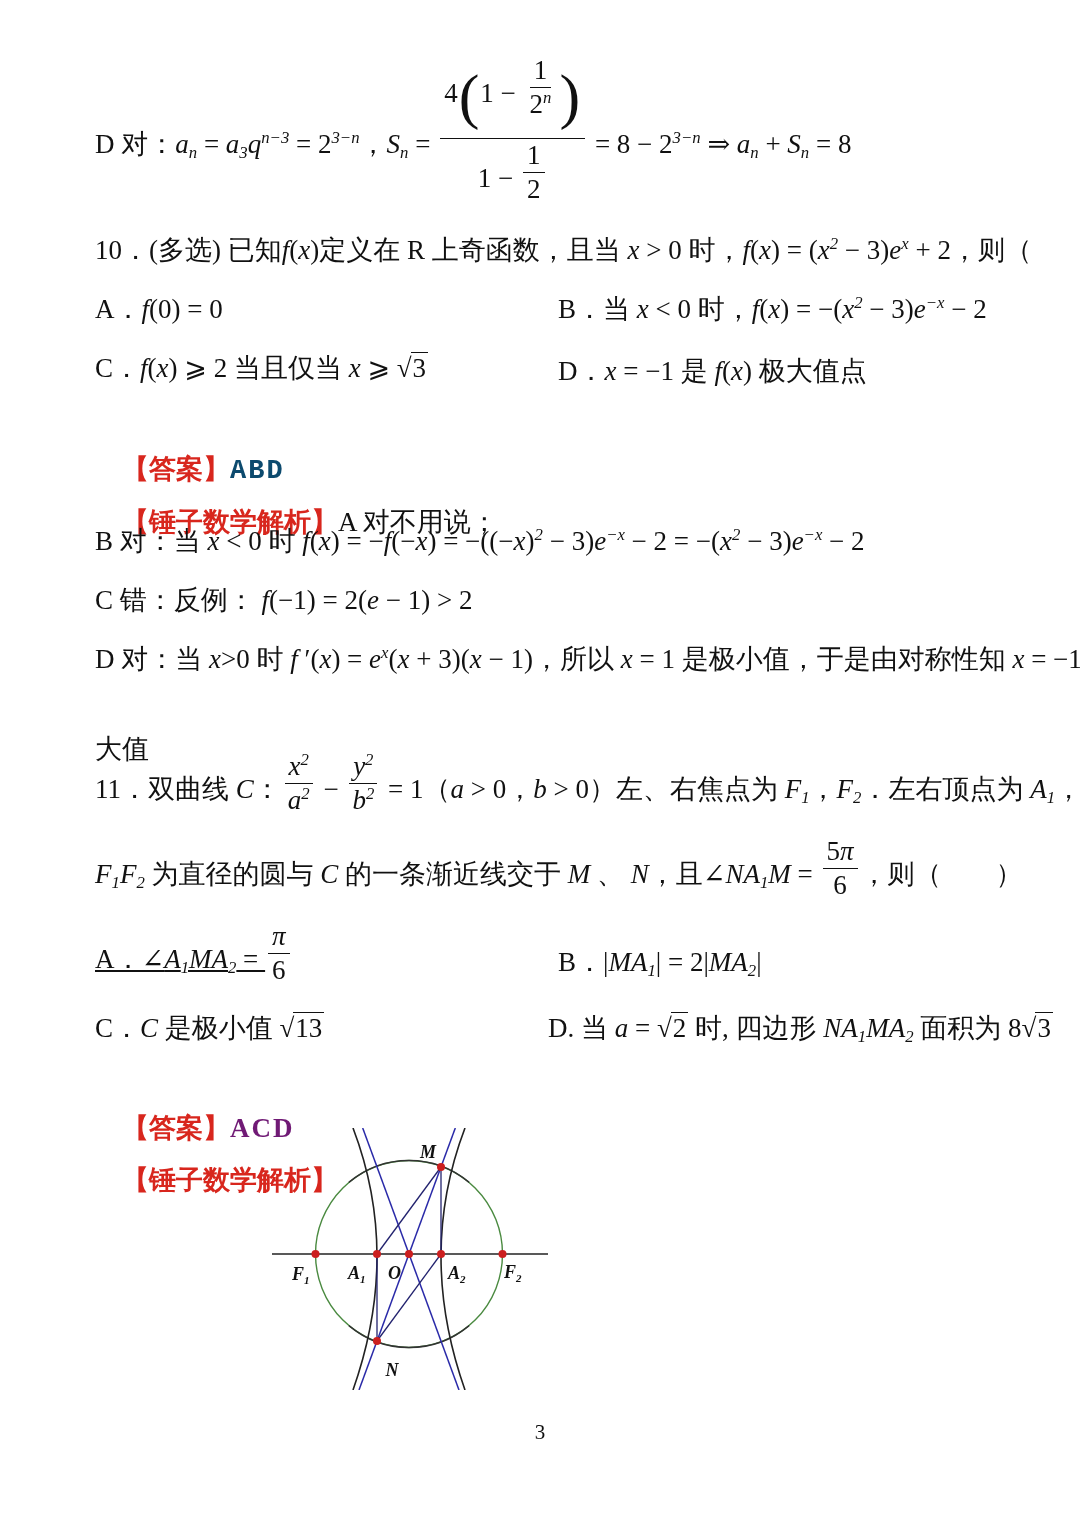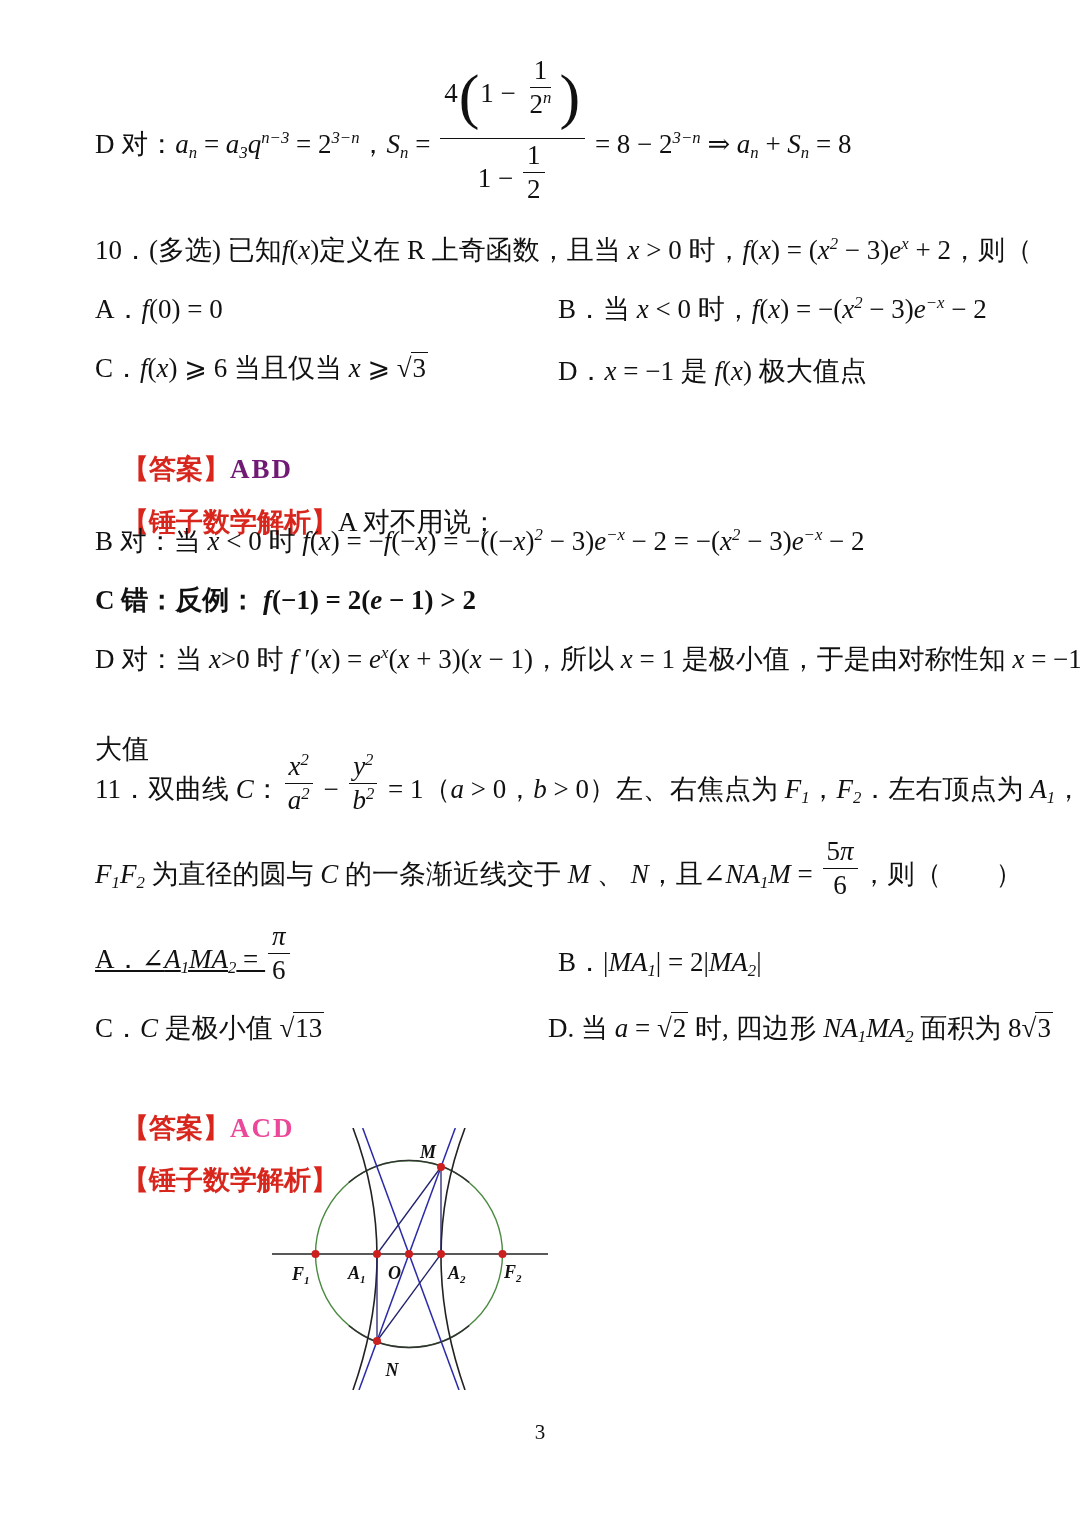--- a/index.html
+++ b/index.html
@@ -32,52 +32,52 @@
 <div id="page">
 
   <div class="mline" style="left:95px;top:72px;height:150px;display:flex;align-items:center;">
     <span><span class="mt">D 对：</span><span class="mi">a</span><sub>n</sub><span class="mt"> = </span><span class="mi">a</span><sub>3</sub><span class="mi">q</span><sup>n−3</sup><span class="mt"> = 2</span><sup>3−n</sup><span class="mt">，</span><span class="mi">S</span><sub>n</sub><span class="mt"> = </span><span class="frac"><span class="num"><span class="mt">4</span><span class="bigp"><span class="paren">(</span><span><span class="mt">1 − </span><span class="frac"><span class="num"><span class="mt">1</span></span><span class="den"><span class="mt">2</span><sup>n</sup></span></span></span><span class="paren">)</span></span></span><span class="den"><span class="mt">1 − </span><span class="frac"><span class="num"><span class="mt">1</span></span><span class="den"><span class="mt">2</span></span></span></span></span><span class="mt"> = 8 − 2</span><sup>3−n</sup><span class="mt"> ⇒ </span><span class="mi">a</span><sub>n</sub><span class="mt"> + </span><span class="mi">S</span><sub>n</sub><span class="mt"> = 8</span></span>
   </div>
 
   <div class="mline" style="left:95px;top:234px;"><span class="mt mb">10．(多选) </span><span class="mt">已知</span><span class="mi">f</span><span class="mt">(</span><span class="mi">x</span><span class="mt">)定义在 R 上奇函数，且当 </span><span class="mi">x</span><span class="mt"> &gt; 0 时，</span><span class="mi">f</span><span class="mt">(</span><span class="mi">x</span><span class="mt">) = (</span><span class="mi">x</span><sup>2</sup><span class="mt"> − 3)</span><span class="mi">e</span><sup>x</sup><span class="mt"> + 2，则（　　）</span></div>
 
   <div class="mline" style="left:95px;top:293px;"><span class="mt">A．</span><span class="mi">f</span><span class="mt">(0) = 0</span></div>
   <div class="mline" style="left:558px;top:293px;"><span class="mt">B．当 </span><span class="mi">x</span><span class="mt"> &lt; 0 时，</span><span class="mi">f</span><span class="mt">(</span><span class="mi">x</span><span class="mt">) = −(</span><span class="mi">x</span><sup>2</sup><span class="mt"> − 3)</span><span class="mi">e</span><sup>−x</sup><span class="mt"> − 2</span></div>
-  <div class="mline" style="left:95px;top:352px;"><span class="mt">C．</span><span class="mi">f</span><span class="mt">(</span><span class="mi">x</span><span class="mt">) ⩾ 6 当且仅当 </span><span class="mi">x</span><span class="mt"> ⩾ </span><span class="sq"><span class="rad">√</span><span class="vin">3</span></span></div>
+  <div class="mline" style="left:95px;top:352px;"><span class="mt">C．</span><span class="mi">f</span><span class="mt">(</span><span class="mi">x</span><span class="mt">) ⩾ 2 当且仅当 </span><span class="mi">x</span><span class="mt"> ⩾ </span><span class="sq"><span class="rad">√</span><span class="vin">3</span></span></div>
   <div class="mline" style="left:558px;top:355px;"><span class="mt">D．</span><span class="mi">x</span><span class="mt"> = −1 是 </span><span class="mi">f</span><span class="mt">(</span><span class="mi">x</span><span class="mt">) 极大值点</span></div>
 
   <div class="mline" style="left:95px;top:419px;">
-    <span class="red-label" style="color:#d8261d;font-size:27px;">【答案】</span><span class="red-answer" style="color:#701a75;font-size:27px;">ABD</span>
+    <span class="red-label" style="color:#d8261d;font-size:27px;">【答案】</span><span class="red-answer" style="color:#0c4a6e;font-size:27px;font-family:Liberation Mono, monospace;">ABD</span>
   </div>
 
   <div class="mline" style="left:95px;top:472px;">
     <span class="red-label" style="color:#d8261d;font-size:27px;">【锤子数学解析】</span><span style="font-size:27px;">A 对不用说；</span>
   </div>
 
   <div class="mline" style="left:95px;top:525px;"><span class="mt">B 对：当 </span><span class="mi">x</span><span class="mt"> &lt; 0 时 </span><span class="mi">f</span><span class="mt">(</span><span class="mi">x</span><span class="mt">) = −</span><span class="mi">f</span><span class="mt">(−</span><span class="mi">x</span><span class="mt">) = −((−</span><span class="mi">x</span><span class="mt">)</span><sup>2</sup><span class="mt"> − 3)</span><span class="mi">e</span><sup>−x</sup><span class="mt"> − 2 = −(</span><span class="mi">x</span><sup>2</sup><span class="mt"> − 3)</span><span class="mi">e</span><sup>−x</sup><span class="mt"> − 2</span></div>
-  <div class="mline" style="left:95px;top:584px;font-weight:bold;"><span class="mt">C 错：反例： </span><span class="mi">f</span><span class="mt">(−1) = 2(</span><span class="mi">e</span><span class="mt"> − 1) &gt; 2</span></div>
+  <div class="mline" style="left:95px;top:584px;"><span class="mt">C 错：反例： </span><span class="mi">f</span><span class="mt">(−1) = 2(</span><span class="mi">e</span><span class="mt"> − 1) &gt; 2</span></div>
   <div class="mline" style="left:95px;top:643px;"><span class="mt">D 对：当 </span><span class="mi">x</span><span class="mt">&gt;0 时 </span><span class="mi">f</span><span class="mt"> ′(</span><span class="mi">x</span><span class="mt">) = </span><span class="mi">e</span><sup>x</sup><span class="mt">(</span><span class="mi">x</span><span class="mt"> + 3)(</span><span class="mi">x</span><span class="mt"> − 1)，所以 </span><span class="mi">x</span><span class="mt"> = 1 是极小值，于是由对称性知 </span><span class="mi">x</span><span class="mt"> = −1 是极</span></div>
   <div class="mline" style="left:95px;top:733px;">大值</div>
 
   <div class="mline" style="left:95px;top:752px;height:80px;display:flex;align-items:center;">
     <span><span class="mt mb">11．</span><span class="mt">双曲线 </span><span class="mi">C</span><span class="mt">：</span><span class="frac"><span class="num"><span class="mi">x</span><sup>2</sup></span><span class="den"><span class="mi">a</span><sup>2</sup></span></span><span class="mt"> − </span><span class="frac"><span class="num"><span class="mi">y</span><sup>2</sup></span><span class="den"><span class="mi">b</span><sup>2</sup></span></span><span class="mt"> = 1（</span><span class="mi">a</span><span class="mt"> &gt; 0，</span><span class="mi">b</span><span class="mt"> &gt; 0）左、右焦点为 </span><span class="mi">F</span><sub>1</sub><span class="mt">，</span><span class="mi">F</span><sub>2</sub><span class="mt">．左右顶点为 </span><span class="mi">A</span><sub>1</sub><span class="mt">，</span></span>
   </div>
   <div class="mline" style="left:95px;top:838px;height:78px;display:flex;align-items:center;">
     <span><span class="mi">F</span><sub>1</sub><span class="mi">F</span><sub>2</sub><span class="mt"> 为直径的圆与 </span><span class="mi">C</span><span class="mt"> 的一条渐近线交于 </span><span class="mi">M</span><span class="mt"> 、 </span><span class="mi">N</span><span class="mt">，且∠</span><span class="mi">NA</span><sub>1</sub><span class="mi">M</span><span class="mt"> = </span><span class="frac"><span class="num"><span class="mt">5</span><span class="mi">π</span></span><span class="den"><span class="mt">6</span></span></span><span class="mt">，则（　　）</span></span>
   </div>
 
   <div class="mline" style="left:95px;top:928px;height:68px;display:flex;align-items:center;text-decoration:underline;">
     <span><span class="mt">A．∠</span><span class="mi">A</span><sub>1</sub><span class="mi">MA</span><sub>2</sub><span class="mt"> = </span><span class="frac"><span class="num"><span class="mi">π</span></span><span class="den"><span class="mt">6</span></span></span></span>
   </div>
   <div class="mline" style="left:558px;top:946px;"><span class="mt">B．|</span><span class="mi">MA</span><sub>1</sub><span class="mt">| = 2|</span><span class="mi">MA</span><sub>2</sub><span class="mt">|</span></div>
   <div class="mline" style="left:95px;top:1012px;"><span class="mt">C．</span><span class="mi">C</span><span class="mt"> 是极小值 </span><span class="sq"><span class="rad">√</span><span class="vin">13</span></span></div>
   <div class="mline" style="left:548px;top:1012px;"><span class="mt">D. 当 </span><span class="mi">a</span><span class="mt"> = </span><span class="sq"><span class="rad">√</span><span class="vin">2</span></span><span class="mt"> 时, 四边形 </span><span class="mi">NA</span><sub>1</sub><span class="mi">MA</span><sub>2</sub><span class="mt"> 面积为 8</span><span class="sq"><span class="rad">√</span><span class="vin">3</span></span></div>
 
   <div class="mline" style="left:95px;top:1078px;">
-    <span class="red-label" style="color:#d8261d;font-size:27px;">【答案】</span><span class="red-answer" style="color:#ec4899;font-size:27px;">ACD</span>
+    <span class="red-label" style="color:#d8261d;font-size:27px;">【答案】</span><span class="red-answer" style="color:#701a75;font-size:27px;">ACD</span>
   </div>
 
   <div class="mline" style="left:95px;top:1130px;">
     <span class="red-label" style="color:#d8261d;font-size:27px;">【锤子数学解析】</span>
   </div>
 
   <svg width="280" height="262" viewBox="0 0 280 262" style="position:absolute;left:270px;top:1128px;">
 
     <line x1="2" y1="126" x2="278" y2="126" stroke="#222" stroke-width="1.6"></line>
 

